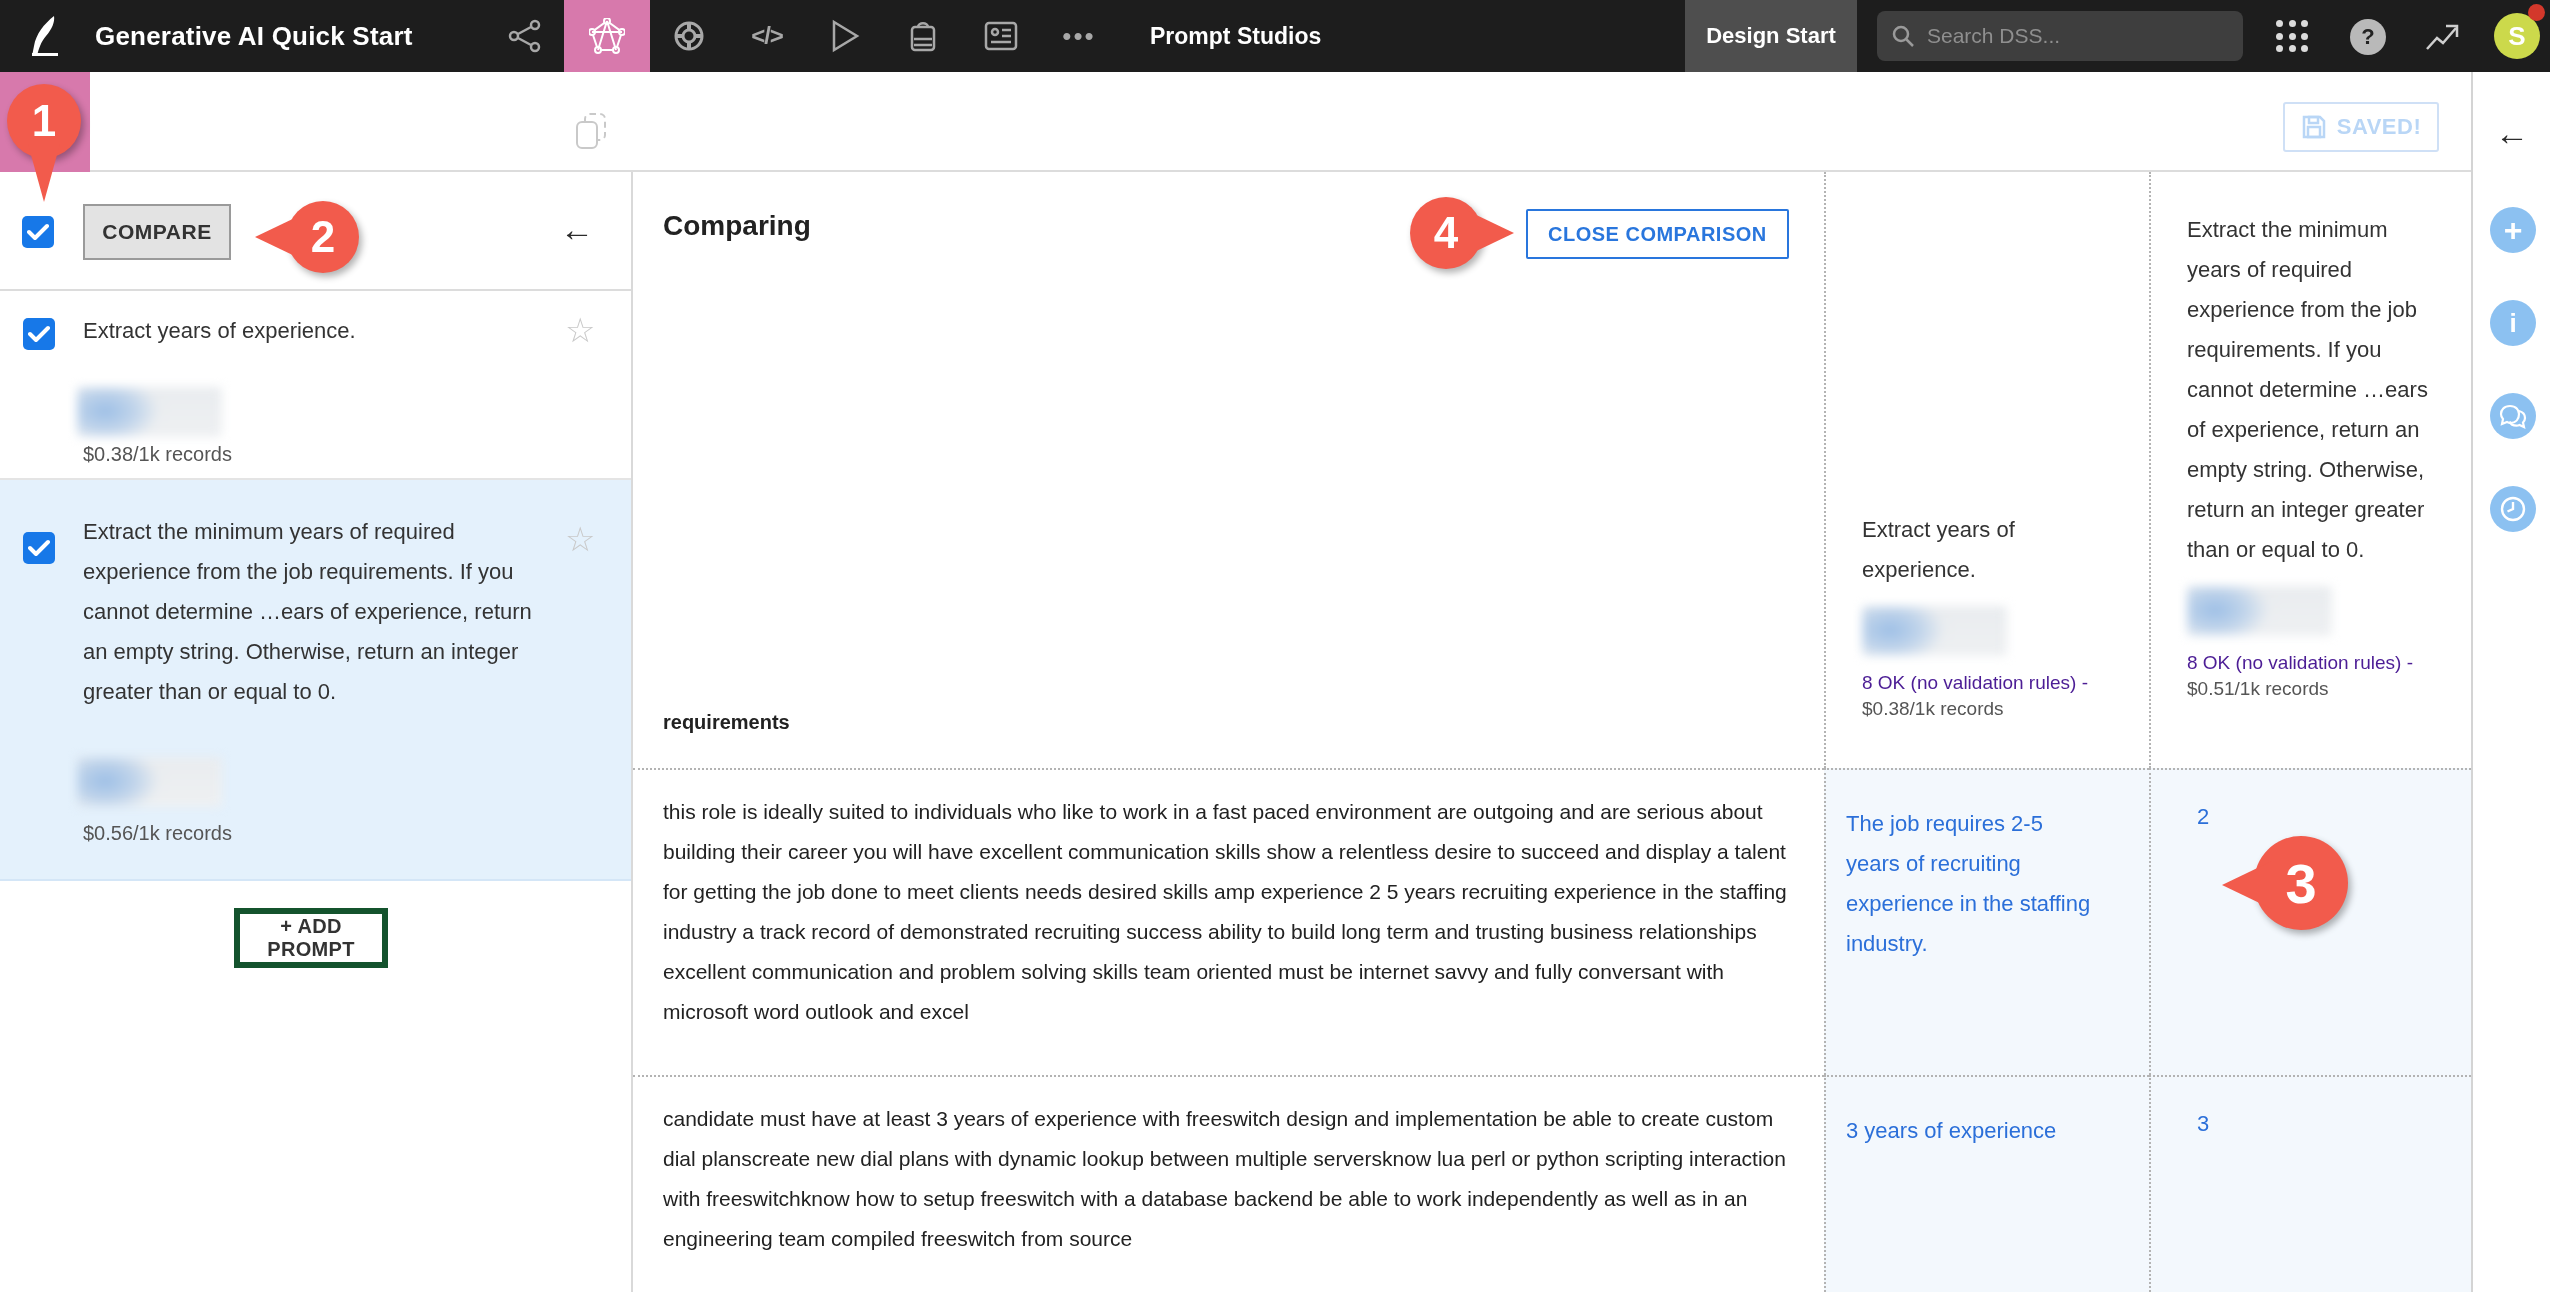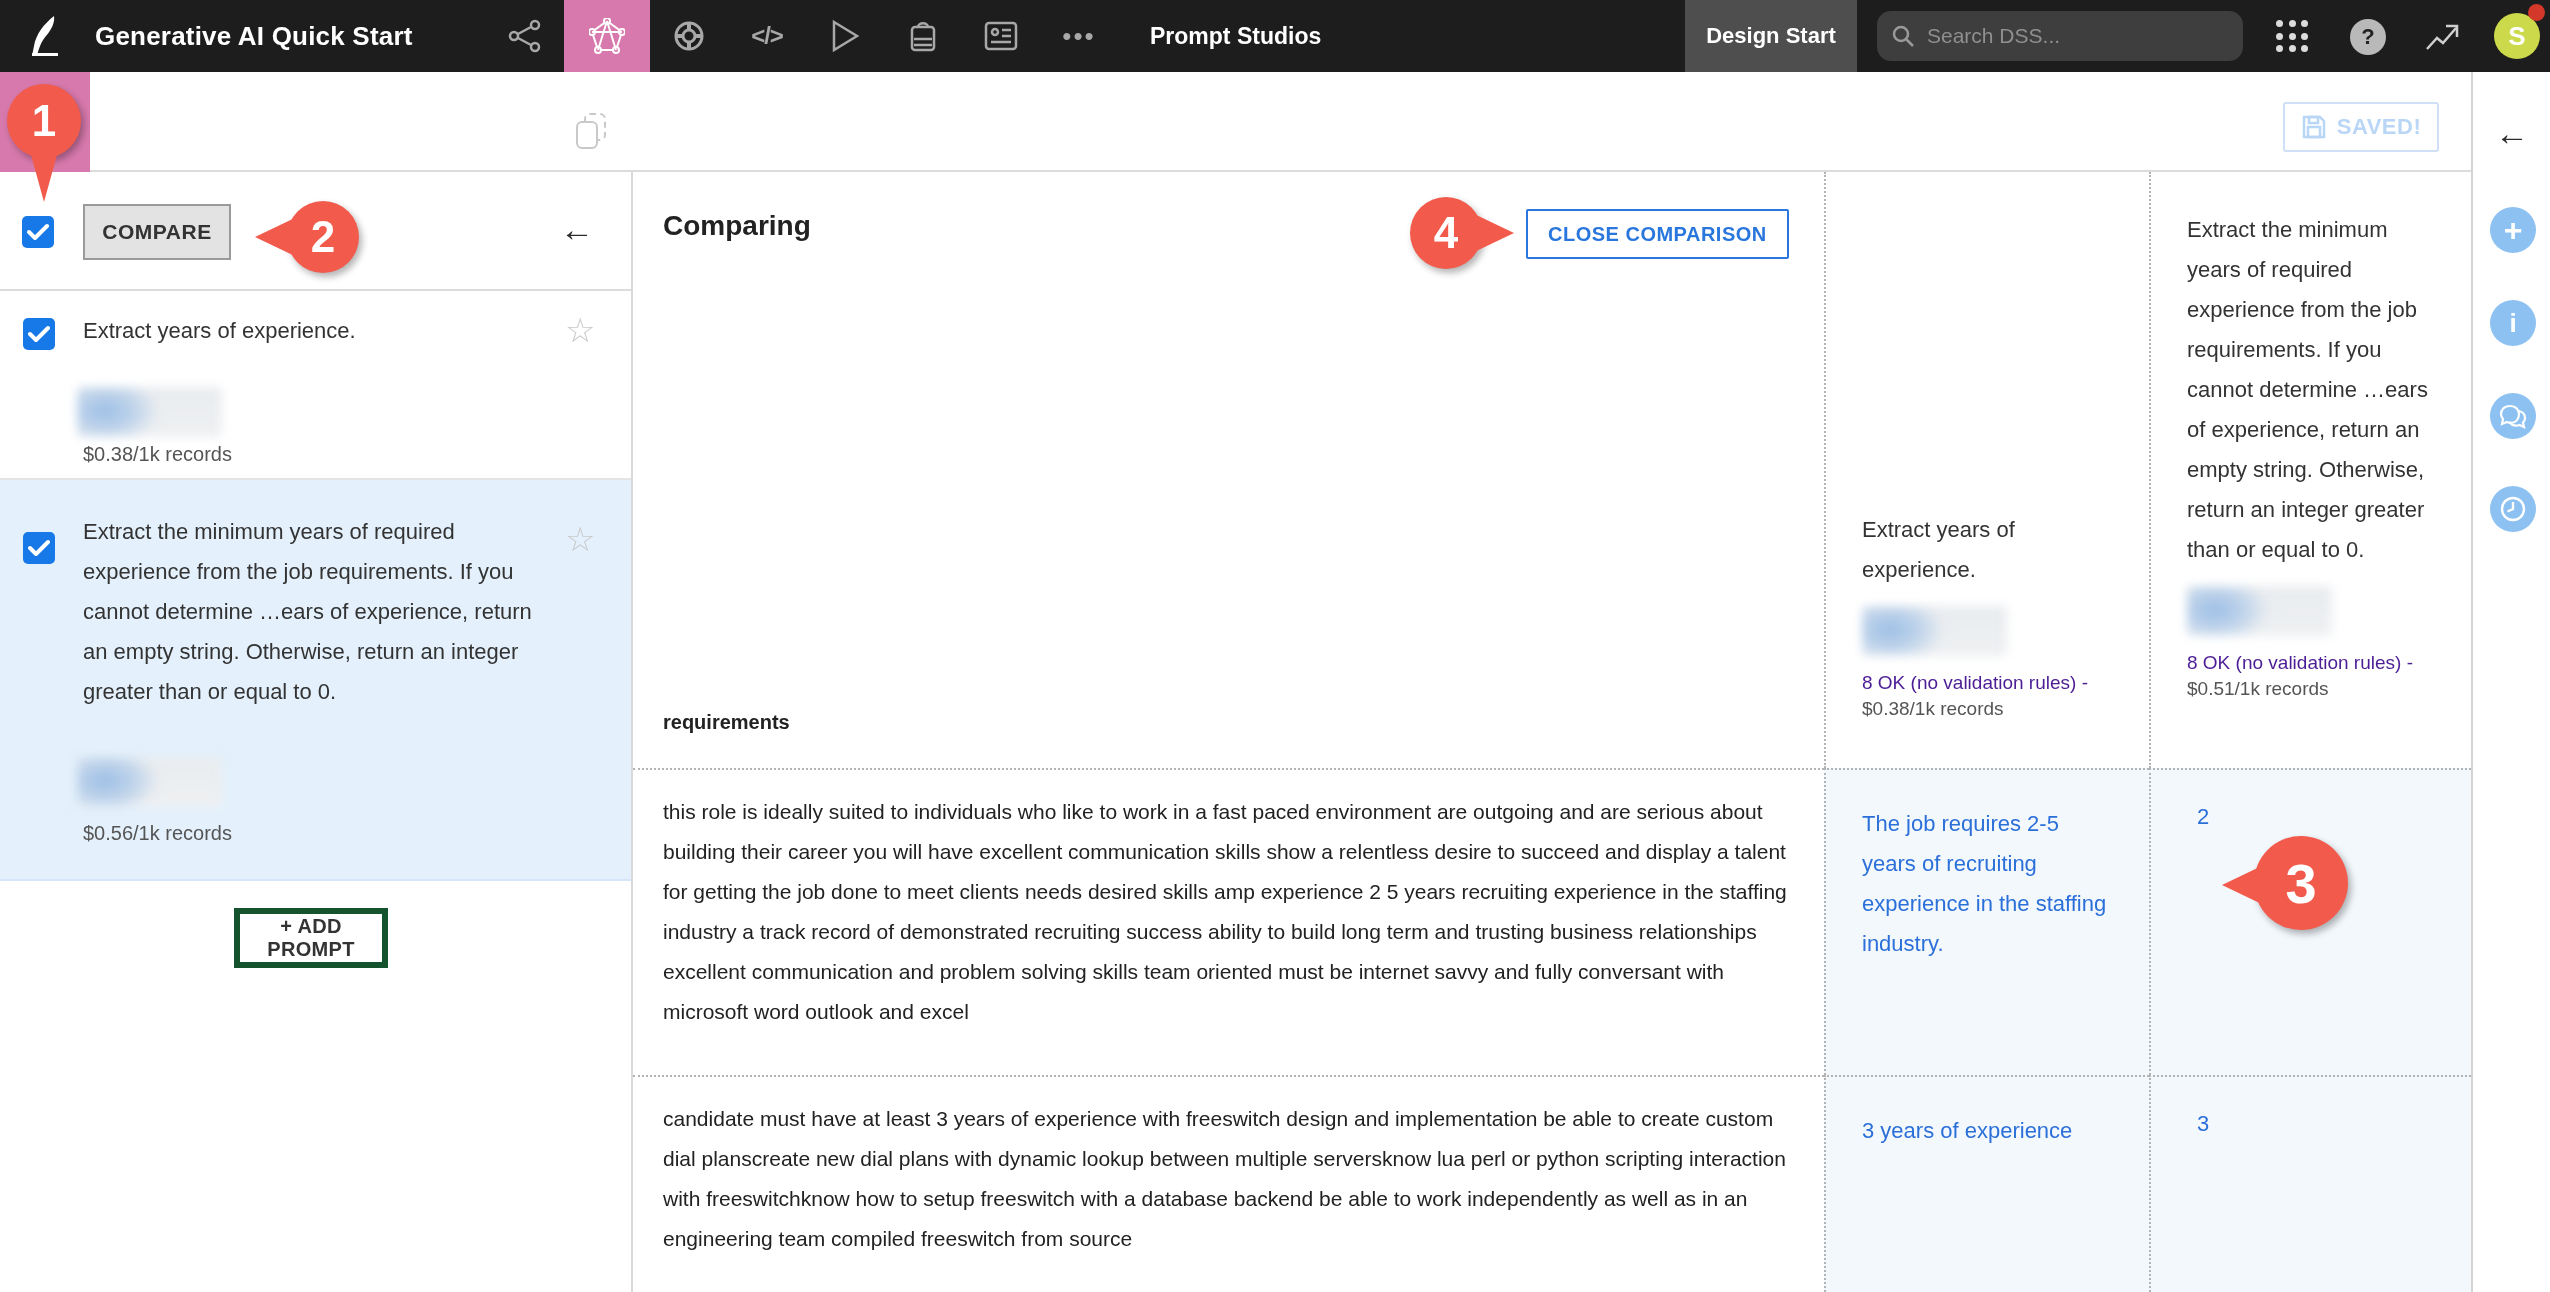--- a/index.html
+++ b/index.html
@@ -13,21 +13,21 @@
   .proj-title { position:absolute; left:95px; top:0; height:72px; display:flex; align-items:center; color:#fff; font-size:26px; font-weight:700; letter-spacing:.2px; }
   .nav-icons { position:absolute; left:486px; top:0; height:72px; display:flex; align-items:center; }
   .nav-ico { width:46px; height:72px; display:flex; align-items:center; justify-content:center; color:#a8a8a8; margin:0 16px; }
   .nav-ico svg { stroke:#a8a8a8; }
   .nav-ico.active-wrap { width:86px; margin:0; background:#d779ac; }
   .nav-ico.active-wrap svg { stroke:#fff; }
   .code-glyph { font-size:24px; font-weight:700; color:#a8a8a8; letter-spacing:-1px; }
   .more-glyph { font-size:26px; color:#a8a8a8; letter-spacing:2px; }
   .center-label { position:absolute; left:1150px; top:0; height:72px; display:flex; align-items:center; color:#fff; font-size:23px; font-weight:700; }
   .design-node { position:absolute; left:1685px; top:0; width:172px; height:72px; background:#4e4e4e; color:#fff; font-size:22px; font-weight:700; display:flex; align-items:center; justify-content:center; }
-  .searchbox { position:absolute; left:1877px; top:11px; width:366px; height:50px; background:#3e3e3e; border-radius:14px; display:flex; align-items:center; padding:0 14px; }
+  .searchbox { position:absolute; left:1877px; top:11px; width:366px; height:50px; background:#3e3e3e; border-radius:8px; display:flex; align-items:center; padding:0 14px; }
   .searchbox input { background:transparent; border:none; outline:none; color:#cfcfcf; font-size:21px; margin-left:12px; width:290px; font-family:inherit; }
   .searchbox input::placeholder { color:#8f8f8f; }
   .grid-icon { position:absolute; left:2276px; top:20px; width:34px; height:34px; display:grid; grid-template-columns:repeat(3,1fr); grid-template-rows:repeat(3,1fr); gap:4px; }
   .grid-icon span { width:7px; height:7px; border-radius:50%; background:#dcdcdc; }
   .help-icon { position:absolute; left:2350px; top:19px; width:36px; height:36px; border-radius:50%; background:#b9b9b9; color:#222; font-size:22px; font-weight:700; display:flex; align-items:center; justify-content:center; }
   .trend-icon { position:absolute; left:2424px; top:20px; }
   .avatar { position:absolute; left:2494px; top:13px; width:46px; height:46px; border-radius:50%; background:#ccd94b; color:#fff; font-size:26px; font-weight:700; display:flex; align-items:center; justify-content:center; }
   .avatar-dot { position:absolute; left:2528px; top:4px; width:17px; height:17px; border-radius:50%; background:#d3382b; }
 
   
@@ -94,21 +94,21 @@
   .colB-head { padding:38px 24px 0 36px; }
   .head-prompt { font-size:22px; color:#333; line-height:40px; }
   .head-pill { position:relative; width:145px; height:50px; margin-top:16px; }
   .head-pill .blur { width:100%; height:100%; border-radius:4px; background:
       radial-gradient(ellipse 55px 34px at 28px 24px, #9dbfe6 0%, rgba(157,191,230,.55) 55%, rgba(230,233,238,0) 100%),
       linear-gradient(#e9ecef,#eef0f2); filter:blur(5px); }
   .head-status { margin-top:14px; font-size:19px; line-height:26px; }
   .head-status a { color:#4c1d95; text-decoration:none; }
   .head-status .gray { color:#555; }
   .req-text { position:absolute; left:30px; top:22px; width:1135px; font-size:21px; color:#222; line-height:40px; }
-  .res-text { position:absolute; left:36px; top:34px; width:250px; font-size:22px; color:#2b6fd9; line-height:40px; }
+  .res-text { position:absolute; left:20px; top:34px; width:250px; font-size:22px; color:#2b6fd9; line-height:40px; }
   .res-num  { position:absolute; left:46px; top:34px; font-size:22px; color:#2b6fd9; }
 
   
   .pin { position:absolute; z-index:50; }
   .pin .bubble { border-radius:50%; background:#f25b4c; color:#fff; font-weight:700; display:flex; align-items:center; justify-content:center; box-shadow:3px 4px 7px rgba(0,0,0,.3); }
   .pin .tail { position:absolute; width:0; height:0; }
   .pin1 .bubble { width:74px; height:74px; font-size:44px; }
   .pin1 .tail { left:21px; top:60px; border-left:16px solid transparent; border-right:16px solid transparent; border-top:58px solid #f25b4c; }
   .pin-h .bubble { width:72px; height:72px; font-size:44px; }
   .pin2 .tail, .pin3 .tail { top:14px; right:58px; border-top:22px solid transparent; border-bottom:22px solid transparent; border-right:46px solid #f25b4c; }

